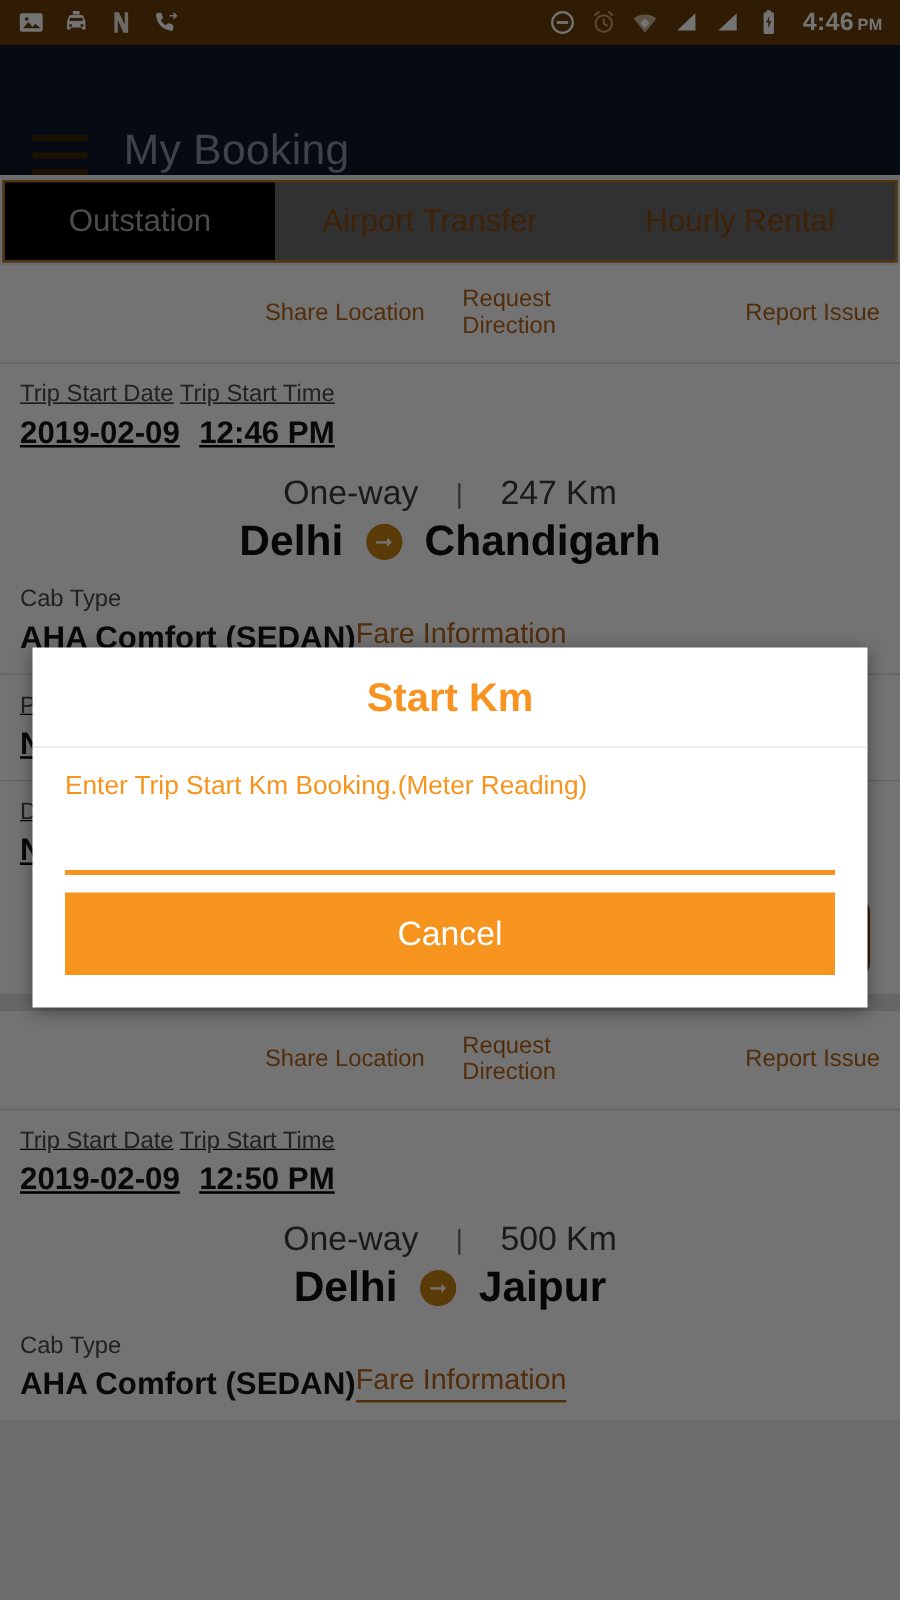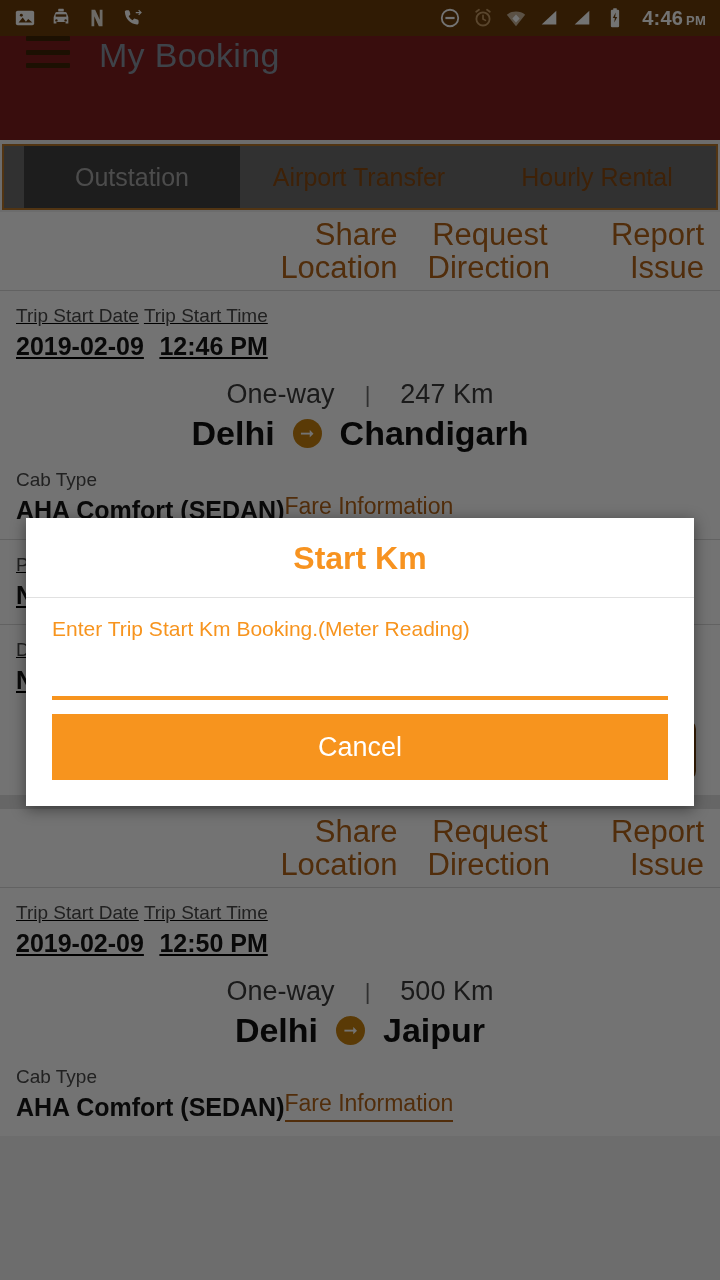--- a/index.html
+++ b/index.html
@@ -22,50 +22,50 @@
   .sb-ico { width:22px; height:22px; display:block; }
   .sb-time {
     color:#ffffff; font-size:20px; font-weight:bold; letter-spacing:0.2px;
     margin-left:5px; display:flex; align-items:baseline; gap:3px;
   }
   .sb-time .pm { font-size:13px; font-weight:bold; }
 
   
   .appbar {
     position:absolute; top:36px; left:0; width:720px; height:104px;
-    background:#7f1d1d; display:flex; align-items:flex-start; z-index:30;
+    background:#0f172a; display:flex; align-items:flex-end; z-index:30;
   }
   .hamburger { margin-left:26px; width:44px; height:32px;
     display:flex; flex-direction:column; justify-content:space-between; }
   .hamburger span { display:block; height:5px; background:#3e2406; border-radius:1px; }
   .appbar-title {
     margin-left:29px; font-size:34px; color:#8b95a3; font-weight:normal;
     letter-spacing:0.3px;
   }
 
   
   .tabbar {
     position:absolute; top:144px; left:2px; width:716px; height:66px;
     border:2px solid #b5762a; background:#6e6e6e; display:flex; z-index:20;
   }
   .tab {
     flex:1; display:flex; align-items:center; justify-content:center;
     font-size:25px; color:#8a4a10;
   }
-  .tab.active { background:#404040; color:#a8a8a8; flex:0 0 216px;margin-left:20px; }
+  .tab.active { background:#000000; color:#a8a8a8; flex:0 0 216px; }
 
   
   .content { position:absolute; top:212px; left:0; width:720px; height:1068px;
     background:#f2f2f2; overflow:hidden; }
 
   .card { background:#ffffff; position:relative; }
   .card-actions {
     height:78px; display:flex; align-items:center; padding:0 16px;
   }
-  .act { color:#b4651a; font-size:31px; text-align:right; line-height:1.08; }
+  .act { color:#b4651a; font-size:19px; text-align:left; line-height:1.08; }
   .act-share  { margin-left:196px; }
   .act-req    { margin-left:30px; width:120px; }
   .act-report { margin-left:auto; }
 
   .divider { height:1px; background:#d9d9d9; }
 
   .row {
     display:flex; align-items:flex-start;
     padding:14px 16px 4px 16px;
     text-decoration:underline;

